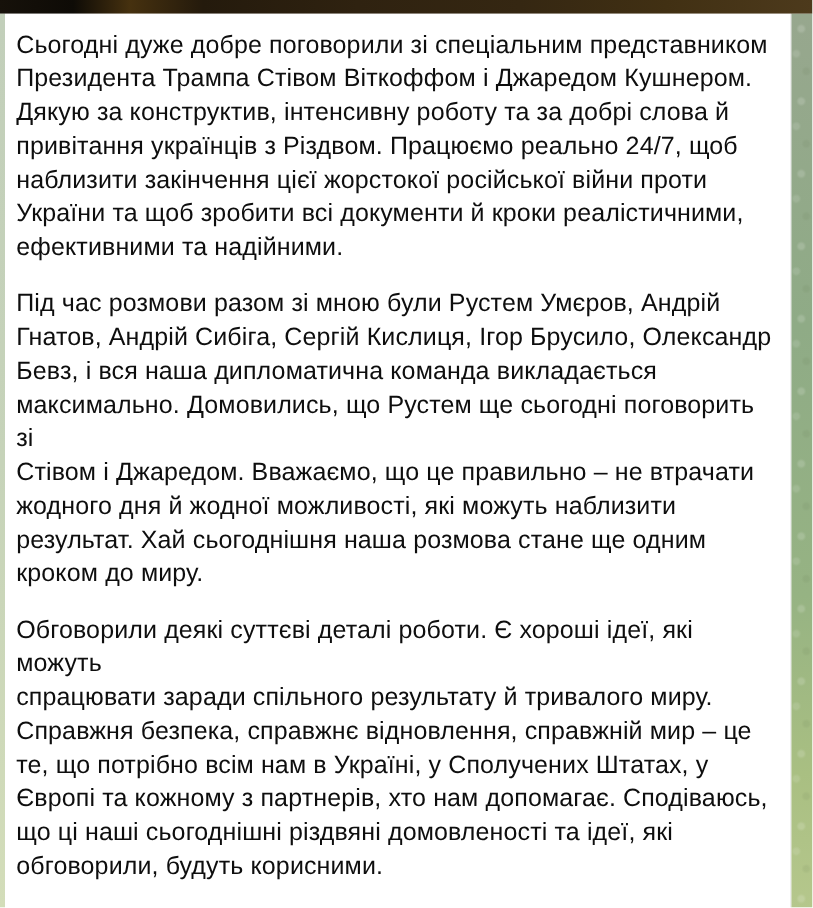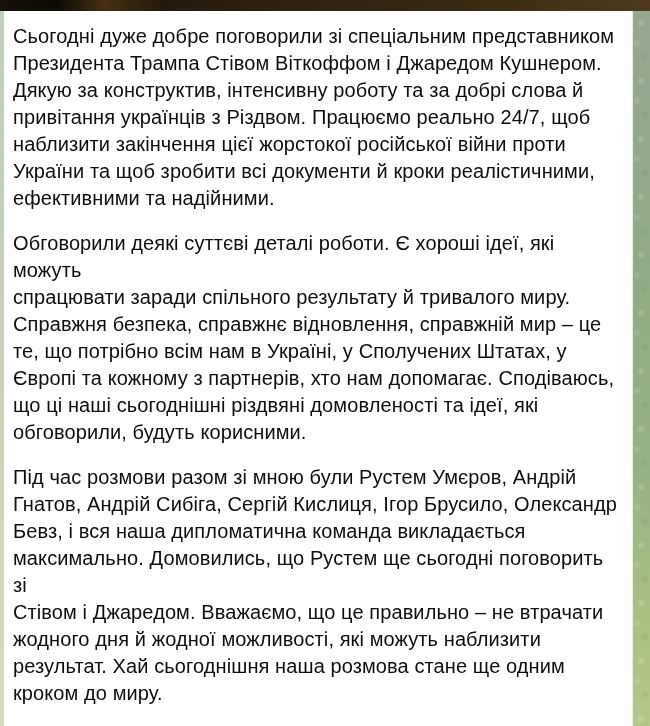--- a/index.html
+++ b/index.html
@@ -79,32 +79,32 @@
   <div class="bg-right"></div>
 
   <div class="bubble">
     <p>Сьогодні дуже добре поговорили зі спеціальним представником
 Президента Трампа Стівом Віткоффом і Джаредом Кушнером.
 Дякую за конструктив, інтенсивну роботу та за добрі слова й
 привітання українців з Різдвом. Працюємо реально 24/7, щоб
 наблизити закінчення цієї жорстокої російської війни проти
 України та щоб зробити всі документи й кроки реалістичними,
 ефективними та надійними.</p>
-    <p>Обговорили деякі суттєві деталі роботи. Є хороші ідеї, які можуть
-спрацювати заради спільного результату й тривалого миру.
-Справжня безпека, справжнє відновлення, справжній мир – це
-те, що потрібно всім нам в Україні, у Сполучених Штатах, у
-Європі та кожному з партнерів, хто нам допомагає. Сподіваюсь,
-що ці наші сьогоднішні різдвяні домовленості та ідеї, які
-обговорили, будуть корисними.</p>
     <p>Під час розмови разом зі мною були Рустем Умєров, Андрій
 Гнатов, Андрій Сибіга, Сергій Кислиця, Ігор Брусило, Олександр
 Бевз, і вся наша дипломатична команда викладається
 максимально. Домовились, що Рустем ще сьогодні поговорить зі
 Стівом і Джаредом. Вважаємо, що це правильно – не втрачати
 жодного дня й жодної можливості, які можуть наблизити
 результат. Хай сьогоднішня наша розмова стане ще одним
 кроком до миру.</p>
+    <p>Обговорили деякі суттєві деталі роботи. Є хороші ідеї, які можуть
+спрацювати заради спільного результату й тривалого миру.
+Справжня безпека, справжнє відновлення, справжній мир – це
+те, що потрібно всім нам в Україні, у Сполучених Штатах, у
+Європі та кожному з партнерів, хто нам допомагає. Сподіваюсь,
+що ці наші сьогоднішні різдвяні домовленості та ідеї, які
+обговорили, будуть корисними.</p>
     <p>Попросив також хлопців переказати наше привітання для
 Президента Трампа та всієї родини Трампів з Різдвом. Дякую!</p>
   </div>
 
 </div>
 
 </body></html>

